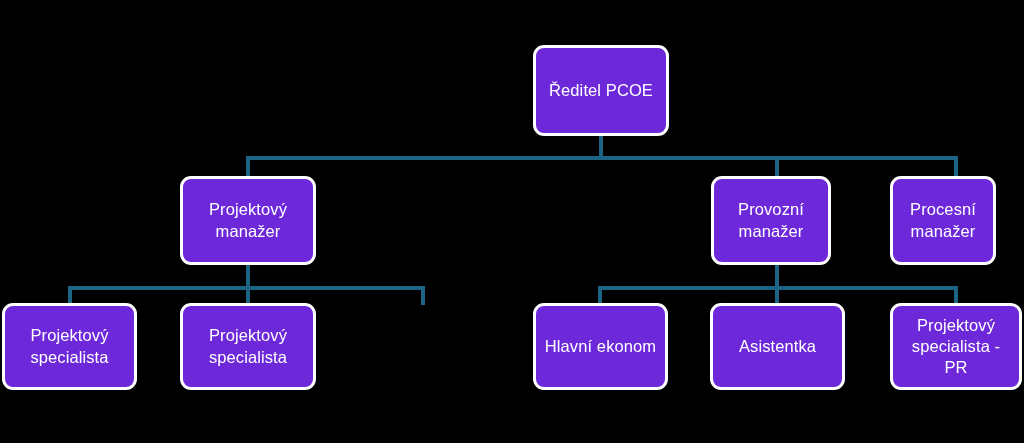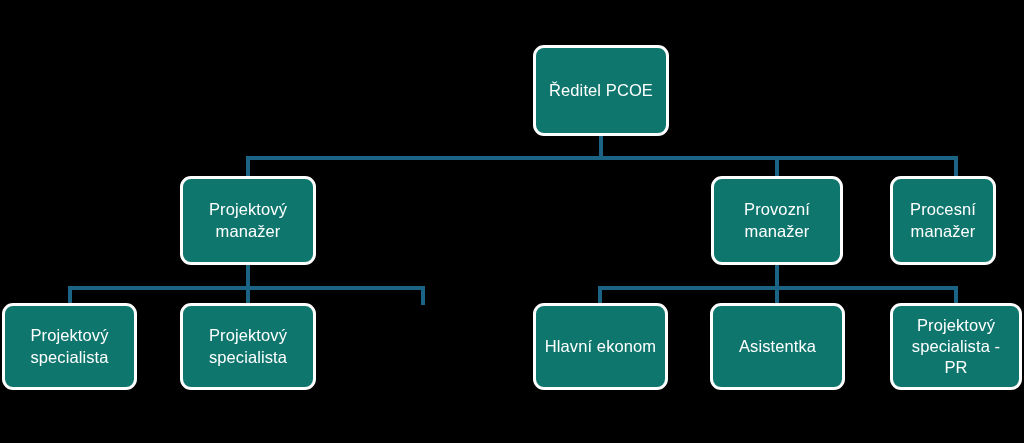--- a/index.html
+++ b/index.html
@@ -11,21 +11,21 @@
     position: relative;
     width: 1024px;
     height: 443px;
     background: #000000;
     overflow: hidden;
     font-family: "Liberation Sans", sans-serif;
   }
   .node {
     position: absolute;
     box-sizing: border-box;
-    background: #0f766e;
+    background: #6d28d9;
     border: 3px solid #FFFFFF;
     border-radius: 11px;
     display: flex;
     align-items: center;
     justify-content: center;
     text-align: center;
     color: #FFFFFF;
     font-size: 16.5px;
     line-height: 1.28;
     letter-spacing: 0.1px;
@@ -68,21 +68,21 @@
   <div class="conn conn-v" style="left:954px; top:286px; height:19px;"></div>
 
   <div class="node" style="left:533px; top:45px; width:136px; height:91px;">
     <span class="node-label">Ředitel PCOE</span>
   </div>
 
   <div class="node" style="left:180px; top:176px; width:136px; height:89px;">
     <span class="node-label">Projektový
 manažer</span>
   </div>
-  <div class="node" style="left:711px; top:176px; width:132px; height:89px;">
+  <div class="node" style="left:711px; top:176px; width:120px; height:89px;">
     <span class="node-label">Provozní
 manažer</span>
   </div>
   <div class="node" style="left:890px; top:176px; width:106px; height:89px;">
     <span class="node-label">Procesní
 manažer</span>
   </div>
 
   <div class="node" style="left:2px; top:303px; width:135px; height:87px;">
     <span class="node-label">Projektový

